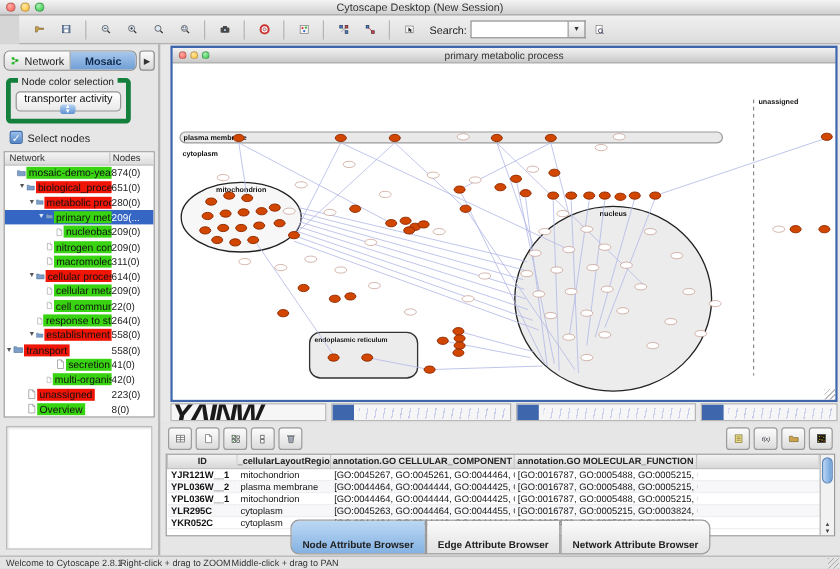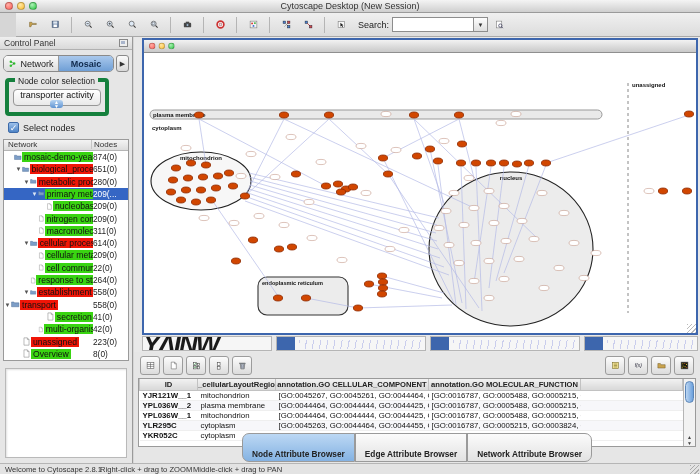--- a/index.html
+++ b/index.html
@@ -227,24 +227,20 @@
         <svg class="net-ico" width="16" height="16" viewBox="0 0 16 16">
           <rect x="3" y="2" width="9" height="12" fill="#fff" stroke="#777"></rect>
           <circle cx="9.5" cy="10" r="3" fill="none" stroke="#335" stroke-width="1.2"></circle>
           <line x1="11.5" y1="12" x2="14" y2="14.5" stroke="#335" stroke-width="1.4"></line>
         </svg>
       </span>
   </div>
 </div>
 
 <div class="control-panel">
-  <div class="panel-head">
-    <span>Control Panel</span>
-    <span class="float-ico"></span>
-  </div>
   <div class="cp-tabs">
     <div class="seg" id="cp-seg">
         <div class="seg-tab">
           <svg class="net-ico" width="10" height="10" viewBox="0 0 16 16">
             <circle cx="5" cy="5" r="2.2" fill="#3c3"></circle>
             <circle cx="11" cy="8" r="2.2" fill="#3c3"></circle>
             <circle cx="5" cy="12" r="2.2" fill="#3c3"></circle>
             <line x1="5" y1="5" x2="11" y2="8" stroke="#272"></line>
             <line x1="5" y1="12" x2="11" y2="8" stroke="#272"></line>
           </svg>
@@ -442,20 +438,21 @@
       <span class="scrib"></span>
     </div>
 
   <div class="net-frame">
     <div class="net-title">
       <div class="lights" style="transform:scale(.8); transform-origin:left center;">
         <span class="light l-red"></span>
         <span class="light l-yellow"></span>
         <span class="light l-green"></span>
       </div>
+      <span class="win-title">primary metabolic process</span>
     </div>
     <div class="net-canvas" id="net-canvas"><svg width="552" height="280" viewBox="0 0 552 280">
           <rect x="6" y="57" width="452" height="9" rx="4.5" fill="#e9e9e9" stroke="#999"></rect>
           <text x="9" y="64" font-size="6" font-weight="bold" fill="#111">plasma membrane</text>
           <text x="8" y="77" font-size="6" font-weight="bold" fill="#111">cytoplasm</text>
           <ellipse cx="57" cy="128" rx="50" ry="29" fill="#f7f7f7" stroke="#222" stroke-width="1.1"></ellipse>
           <text x="57" y="107" text-anchor="middle" font-size="6" font-weight="bold" fill="#111">mitochondrion</text>
           <ellipse cx="367" cy="196" rx="82" ry="77" fill="#ececec" stroke="#222" stroke-width="1.1"></ellipse>
           <text x="367" y="127" text-anchor="middle" font-size="6" font-weight="bold" fill="#111">nucleus</text>
           <rect x="114" y="224" width="90" height="38" rx="9" fill="#ececec" stroke="#333" stroke-width="1.1"></rect>

